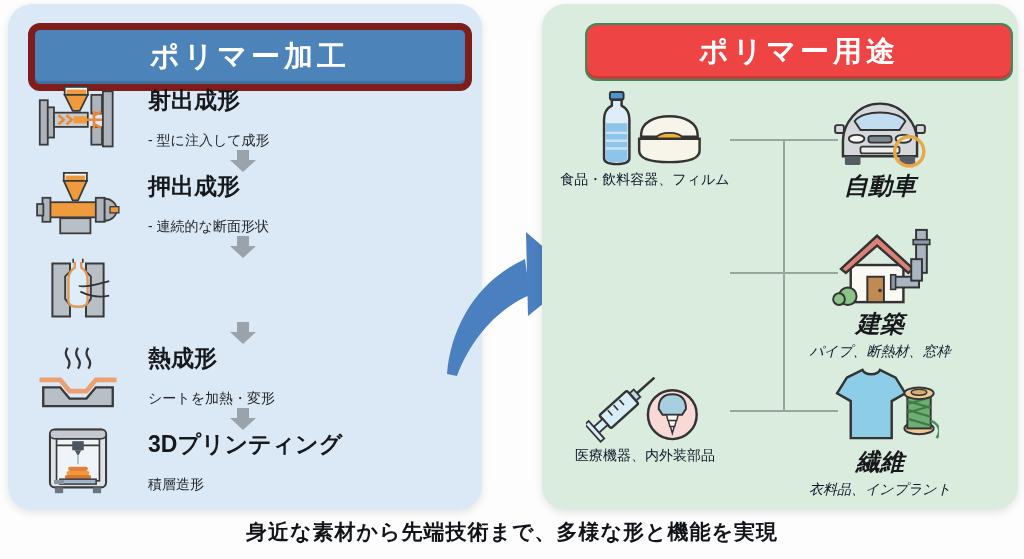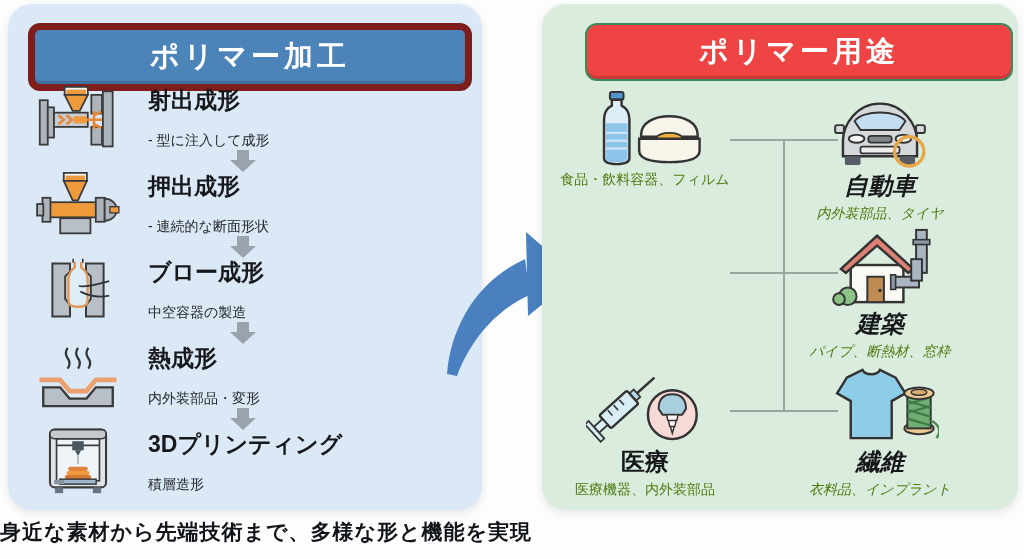--- a/index.html
+++ b/index.html
@@ -21,33 +21,33 @@
   .proc-icon{width:100px;display:flex;justify-content:center;align-items:center;}
   .proc-text{margin-left:20px;}
   .proc-title{font-size:23px;font-weight:bold;color:#16181b;line-height:1.1;}
   .proc-desc{font-size:14px;color:#24272b;margin-top:19px;}
   .down-arrow{height:22px;margin-left:222px;width:26px;}
 
   
   .app-item{position:absolute;width:200px;text-align:center;}
   .app-icon{height:80px;display:flex;align-items:flex-end;justify-content:center;}
   .app-title{font-size:24px;font-weight:bold;color:#16181b;margin-top:2px;}
-  .app-desc{font-size:14px;color:#4d7c0f;margin-top:3px;white-space:nowrap;}
+  .app-desc{font-size:14px;color:#0f172a;margin-top:3px;white-space:nowrap;}
   .col1{left:3px;} .col2{left:238px;font-style:italic;}
   .row1{top:84px;} .row2{top:222px;} .row3{top:360px;}
 
   .connector{position:absolute;background:#9aa5a0;}
   .conn-h{height:2px;width:108px;left:188px;}
   .conn-v{width:2px;left:241px;top:135px;height:272px;}
 
   
   #flow-arrow{position:absolute;left:437px;top:221px;}
 
   
-  #caption{position:absolute;left:0;top:518px;width:100%;
+  #caption{position:absolute;left:0;top:518px;width:100%;text-align:center;
     font-size:21px;font-weight:bold;color:#111418;letter-spacing:1px;}
 </style>
 </head>
 <body>
 
 <div id="stage">
 
   <div class="panel" id="left-panel">
     <div class="panel-header" id="left-header">ポリマー加工</div>
 
@@ -110,43 +110,39 @@
         <div class="proc-icon">
           <svg width="64" height="64" viewBox="0 0 80 78">
             <path d="M8,6 h22 v10 l-6,6 v28 l6,8 v14 h-22 z" fill="#b9bfc6" stroke="#3a3a3a" stroke-width="2.5"></path>
             <path d="M72,6 h-22 v10 l6,6 v28 l-6,8 v14 h22 z" fill="#b9bfc6" stroke="#3a3a3a" stroke-width="2.5"></path>
             <path d="M36,4 v7 c-6,4 -8,9 -8,15 v26 c0,6 4,8 12,8 s12,-2 12,-8 v-26 c0,-6 -2,-11 -8,-15 v-7" fill="#ddeef8" stroke="#e09a55" stroke-width="3"></path>
             <path d="M34,0 v5 M46,0 v5" stroke="#3a3a3a" stroke-width="2"></path>
             <path d="M79,28 c-14,3 -24,8 -38,6" stroke="#2f3338" stroke-width="2.2" fill="none"></path>
             <path d="M79,46 c-14,3 -26,0 -36,-5" stroke="#2f3338" stroke-width="2.2" fill="none"></path>
           </svg>
         </div>
-        <div class="proc-text">
-          <div class="proc-title">ブロー成形</div>
-          <div class="proc-desc">中空容器の製造</div>
-        </div>
       </div>
 
       <svg class="down-arrow" viewBox="0 0 26 22">
         <polygon points="7,0 19,0 19,10 26,10 13,22 0,10 7,10" fill="#9aa2ab"></polygon>
       </svg>
 
       <div class="proc-row">
         <div class="proc-icon">
           <svg width="86" height="62" viewBox="0 0 90 66">
             <path d="M34,2 q-4,6 0,11 q4,5 0,11" stroke="#2f3338" stroke-width="2.4" fill="none"></path>
             <path d="M45,2 q-4,6 0,11 q4,5 0,11" stroke="#2f3338" stroke-width="2.4" fill="none"></path>
             <path d="M56,2 q-4,6 0,11 q4,5 0,11" stroke="#2f3338" stroke-width="2.4" fill="none"></path>
             <path d="M4,36 h22 l10,12 h18 l10,-12 h22" stroke="#eda06f" stroke-width="5" fill="none"></path>
             <path d="M8,44 h18 l10,12 h18 l10,-12 h18 v20 h-74 z" fill="#b9bfc6" stroke="#3a3a3a" stroke-width="2.5"></path>
           </svg>
         </div>
         <div class="proc-text">
           <div class="proc-title">熱成形</div>
-          <div class="proc-desc">内外装部品・変形</div>
+          <div class="proc-desc">シートを加熱・変形</div>
         </div>
       </div>
 
       <svg class="down-arrow" viewBox="0 0 26 22">
         <polygon points="7,0 19,0 19,10 26,10 13,22 0,10 7,10" fill="#9aa2ab"></polygon>
       </svg>
 
       <div class="proc-row">
         <div class="proc-icon">
           <svg width="66" height="66" viewBox="0 0 80 80">
@@ -213,21 +209,20 @@
           <ellipse cx="36" cy="50" rx="8" ry="4" fill="#f6f8f4" stroke="#333" stroke-width="2"></ellipse>
           <ellipse cx="84" cy="50" rx="8" ry="4" fill="#f6f8f4" stroke="#333" stroke-width="2"></ellipse>
           <rect x="48" y="47" width="24" height="7" rx="3" fill="#7d858d" stroke="#333" stroke-width="1.8"></rect>
           <rect x="40" y="58" width="40" height="7" rx="2" fill="#eceeee" stroke="#333" stroke-width="1.8"></rect>
           <rect x="24" y="68" width="16" height="9" rx="2" fill="#565d64"></rect>
           <rect x="80" y="68" width="16" height="9" rx="2" fill="#565d64"></rect>
           <circle cx="90" cy="63" r="15" fill="none" stroke="#e8a84a" stroke-width="3.5"></circle>
         </svg>
       </div>
       <div class="app-title">自動車</div>
-      <div class="app-desc">内外装部品、タイヤ</div>
     </div>
 
 
     <div class="app-item col2 row2">
       <div class="app-icon">
         <svg width="118" height="80" viewBox="0 0 120 82">
           <rect x="30" y="40" width="54" height="38" fill="#fbf9f4" stroke="#333" stroke-width="2.5"></rect>
           <path d="M20,44 L57,10 L94,44 l-5,4 L57,20 L25,48 z" fill="#dd8176" stroke="#333" stroke-width="2.5"></path>
           <rect x="47" y="52" width="17" height="26" fill="#c08b52" stroke="#333" stroke-width="2"></rect>
           <circle cx="60" cy="66" r="1.8" fill="#333"></circle>
@@ -253,21 +248,20 @@
             <rect x="14" y="37" width="38" height="18" rx="2" fill="#d8edf6" stroke="#333" stroke-width="2.5"></rect>
             <path d="M24,39 v7 M32,39 v7 M40,39 v7" stroke="#333" stroke-width="1.6"></path>
             <rect x="2" y="42" width="12" height="8" fill="#d8edf6" stroke="#333" stroke-width="1.8"></rect>
             <rect x="-3" y="34" width="5" height="24" fill="#d8edf6" stroke="#333" stroke-width="1.8"></rect>
           </g>
           <circle cx="88" cy="52" r="25" fill="#f7d9d6" stroke="#333" stroke-width="2.5"></circle>
           <path d="M74,46 c0,-11 6,-15 14,-15 s14,4 14,15 l-4,6 h-20 z" fill="#a8cfdf" stroke="#333" stroke-width="2"></path>
           <path d="M82,52 h12 l-1.5,6 h-9 z M84,58 h8 l-1.5,6 h-5 z M86,64 h4 l-2,7 z" fill="#fbf6f3" stroke="#333" stroke-width="1.5"></path>
         </svg>
       </div>
-      <div class="app-title">医療</div>
       <div class="app-desc">医療機器、内外装部品</div>
     </div>
 
     <div class="app-item col2 row3">
       <div class="app-icon">
         <svg width="118" height="80" viewBox="0 0 120 82">
           <path d="M26,14 L42,6 c3,6 15,6 18,0 L76,14 L86,30 L72,38 L72,76 H30 V38 L16,30 Z" fill="#8ecde8" stroke="#333" stroke-width="2.5"></path>
           <ellipse cx="100" cy="66" rx="15" ry="6" fill="#ecc894" stroke="#333" stroke-width="2"></ellipse>
           <rect x="88" y="32" width="24" height="34" fill="#6fae72" stroke="#333" stroke-width="2"></rect>
           <path d="M88,38 l24,7 M88,47 l24,7 M88,56 l24,7 M112,34 l-24,7 M112,43 l-24,7" stroke="#3f7a47" stroke-width="2.2"></path>

